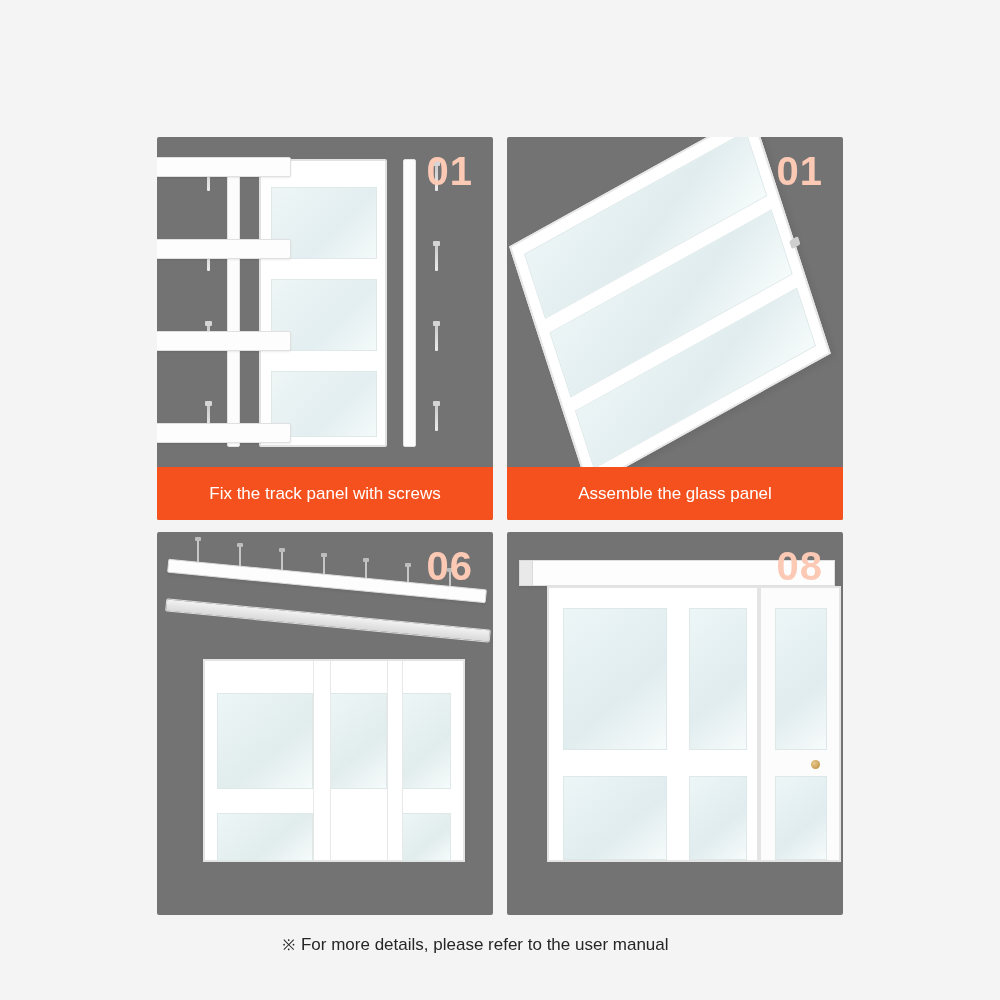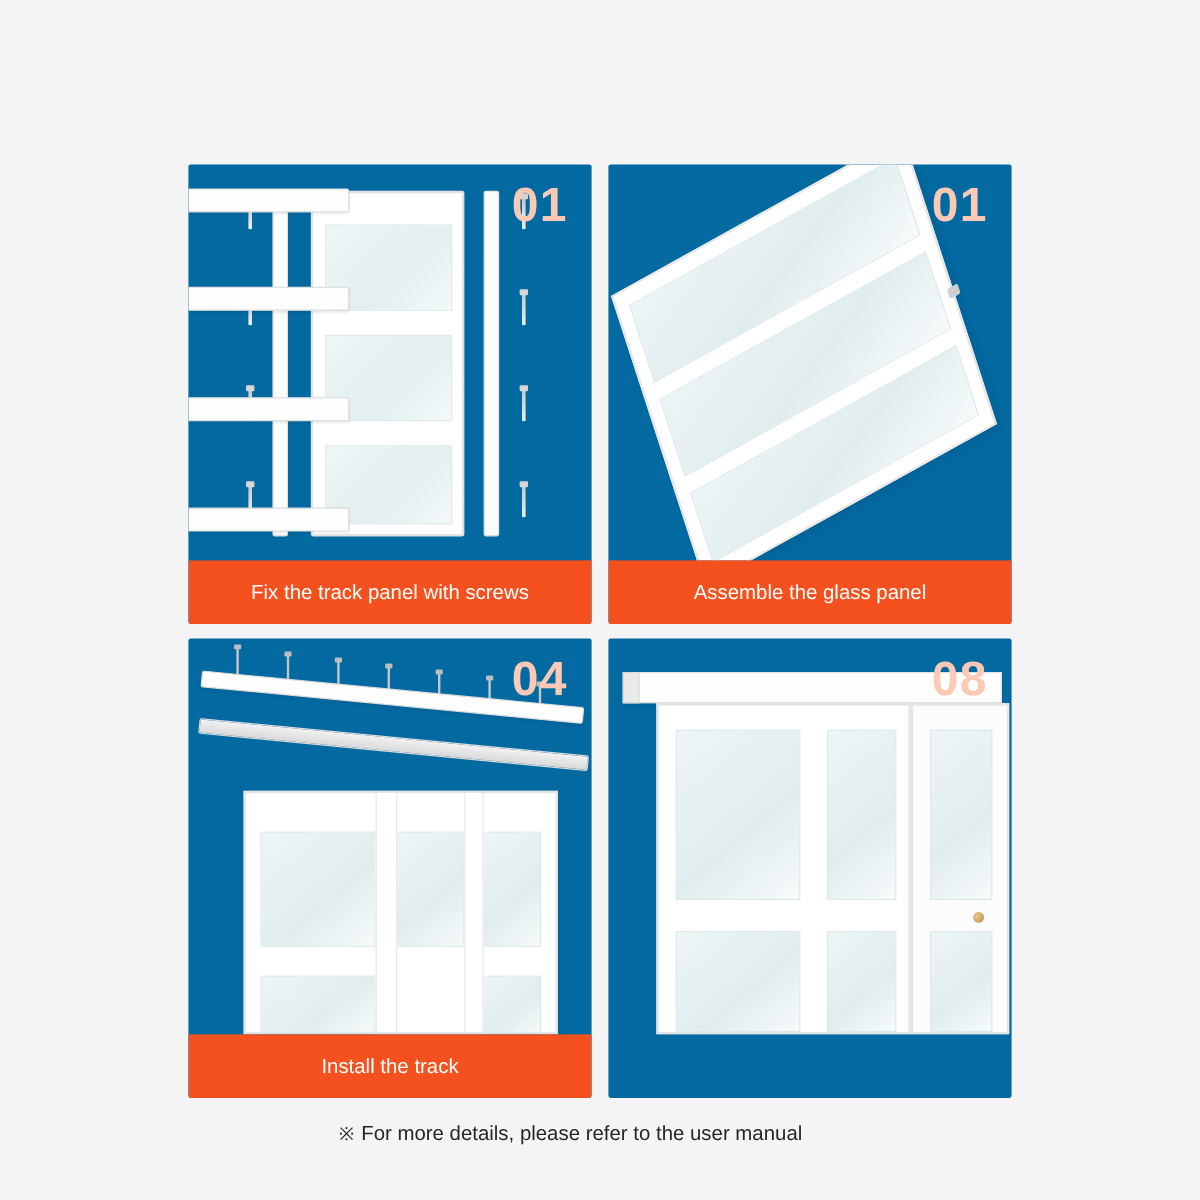--- a/index.html
+++ b/index.html
@@ -36,21 +36,21 @@
     top: 137px;
     left: 157px;
     width: 687px;
     display: flex;
     flex-wrap: wrap;
     gap: 12px 14px;
   }
   .card {
     width: 336px;
     height: 383px;
-    background: #0369a1;
+    background: #737373;
     position: relative;
     overflow: hidden;
     border-radius: 2px;
   }
   .card-illustration {
     position: absolute;
     top: 0;
     left: 0;
     width: 336px;
     height: 330px;
@@ -365,22 +365,21 @@
             <div class="gp" style="left:12px; top:32px; width:96px; height:96px;"></div>
             <div class="gp" style="left:124px; top:32px; width:58px; height:96px;"></div>
             <div class="gp" style="left:196px; top:32px; width:50px; height:96px;"></div>
             <div class="gp" style="left:12px; top:152px; width:96px; height:48px;"></div>
             <div class="gp" style="left:196px; top:152px; width:50px; height:48px;"></div>
             <div class="stile" style="left:108px; top:0; width:18px; height:199px;"></div>
             <div class="stile" style="left:182px; top:0; width:16px; height:199px;"></div>
           </div>
         </div>
       </div>
-      <div class="step-number">04</div>
-      <div class="card-caption">Install the track</div>
+      <div class="step-number">06</div>
     </div>
 
     <div class="card">
       <div class="card-illustration">
         <div class="ill04">
           <div class="header-rail"></div>
           <div class="cap"></div>
 
           <div class="doorA">
             <div class="gp" style="left:14px; top:20px; width:104px; height:142px;"></div>

